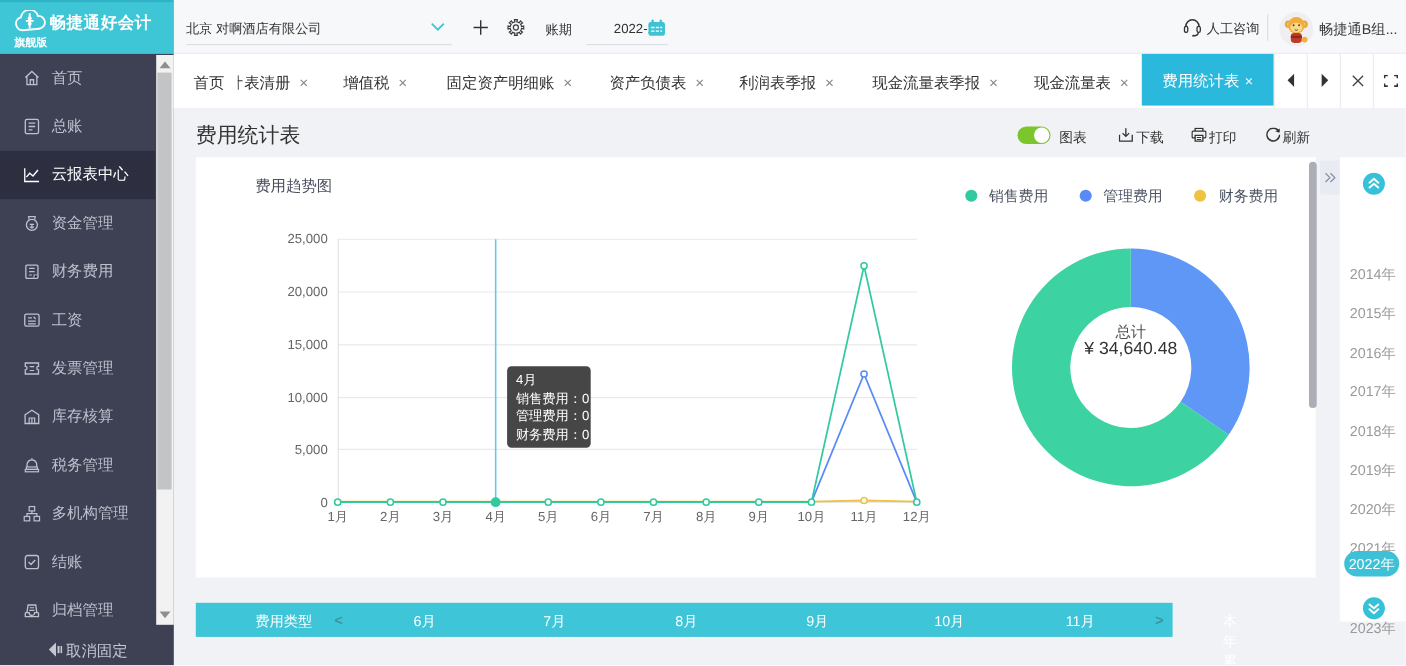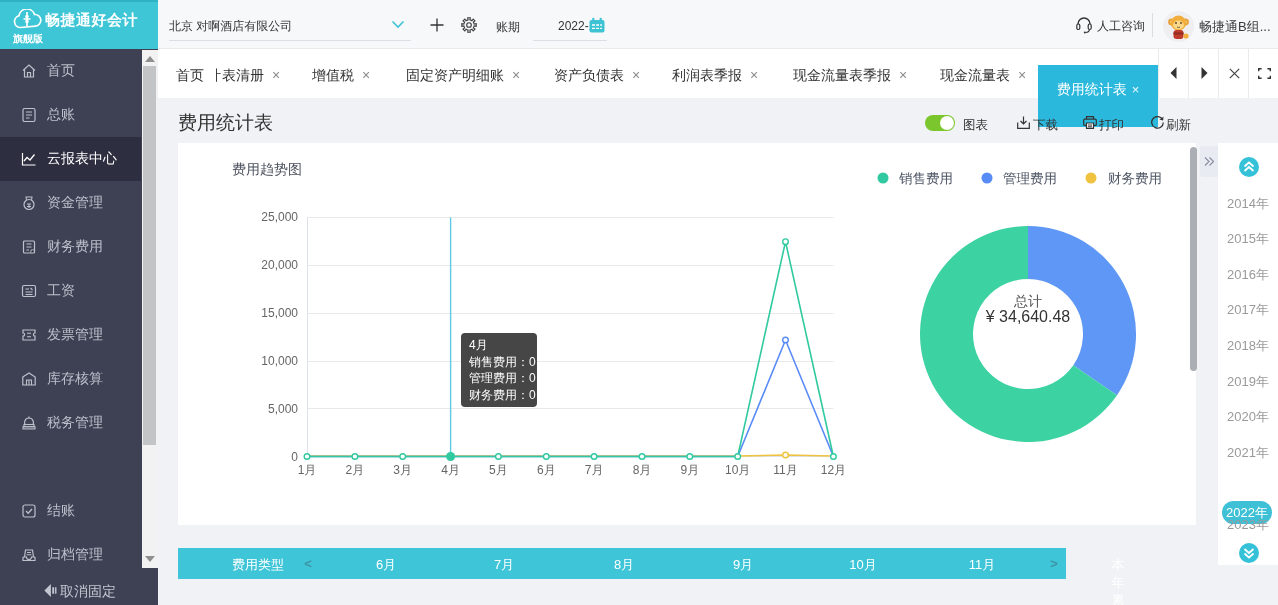--- a/index.html
+++ b/index.html
@@ -31,36 +31,36 @@
 #topbar .zq { position:absolute; left:338px; top:19px; font-size:12px; color:#333; }
 #topbar .dt { position:absolute; left:378px; top:19px; font-size:12px; color:#333;margin-left:22px; }
 #topbar .rzx { position:absolute; left:939px; top:18px; font-size:12px; color:#333; }
 #topbar .vdiv { position:absolute; left:994px; top:13px; width:1px; height:24px; background:#DDDDDE; }
 #topbar .uname { position:absolute; left:1041px; top:18px; font-size:13px; color:#3A3A3A; }
 #avatar { position:absolute; left:1005px; top:11px; width:31px; height:31px; border-radius:50%; background:#F2F2F4; overflow:hidden; }
 
 #tabbar { left:158px; top:49px; width:1120px; height:48.5px; background:#FFF; }
 .tab { position:absolute; top:18px; font-size:14px; color:#333; white-space:nowrap; }
 .tab .x { color:#8A8A8A; font-size:14px; margin-left:8px; }
-#tab-active { position:absolute; left:880px; top:16px; width:120px; height:62px; background:#2BB8DD; color:#FFF; font-size:14px; text-align:center; line-height:48.5px; }
+#tab-active { position:absolute; left:880px; top:0; width:120px; height:47px; background:#2BB8DD; color:#FFF; font-size:14px; text-align:center; line-height:48.5px; }
 #tab-active .x { color:#EFFCFF; font-size:13px; margin-left:5px; }
 .tctl { position:absolute; top:0; height:48.5px; background:#FFF; border-left:1px solid #EAEAEA; }
 
 #ptitle { left:178px; top:110px; font-size:19px; color:#333; }
 #toggle { left:925px; top:115px; width:30px; height:16px; border-radius:8px; background:#7AC62C; }
 #toggle .knob { position:absolute; right:1px; top:1px; width:14px; height:14px; border-radius:50%; background:#FFF; }
 .trtxt { font-size:12.5px; color:#333; top:117px; }
 
 #card { left:178px; top:143px; width:1018px; height:382px; background:#FFF; }
 #tooltip { left:461px; top:333px; width:76px; height:74px; background:rgba(56,56,56,0.93); border-radius:4px; color:#FFF; font-size:12px; line-height:16.5px; padding:4px 0 0 8px; }
 #handle { left:1200px; top:146px; width:18px; height:31px; background:#E9EBF3; color:#8A90A2; font-size:11px; text-align:center; line-height:31px; border-radius:0 0 0 3px; }
 #mscroll { left:1190px; top:147px; width:7px; height:224px; background:#ABAEB5; border-radius:3.5px; }
 
 #years { left:1218px; top:143px; width:60px; height:422px; background:#FFF; }
-.yr { position:absolute; left:0; width:60px; text-align:center; font-size:13px; color:#9A9A9A; }
+.yr { position:absolute; left:0; width:60px; text-align:center; font-size:13px; color:#9A9A9A;margin-top:46px; }
 #yr-pill { position:absolute; left:4px; top:334px; width:50px; height:23px; border-radius:11.5px; background:#3EC0D6; color:#FFF; font-size:13px; text-align:center; line-height:23px;margin-top:24px; }
 .ycirc { position:absolute; left:21px; width:20px; height:20px; border-radius:50%; background:#35C2D8; }
 
 #thead { left:178px; top:548px; width:888px; height:31px; background:#3EC5D7; color:#FFF; font-size:13px; }
 #thead span { position:absolute; top:8px; transform:translateX(-50%); }
 #thead .arr { color:#3D93A6; font-weight:bold; font-size:13px; }
 </style>
 </head>
 <body>
 <div id="page">
@@ -137,20 +137,29 @@
         <span class="txt">库存核算</span>
       </div>
     <div class="mitem" style="top:401px">
         <svg width="16" height="16" viewBox="0 0 16 16">
           <path d="M4 9.5 C3 8 3.5 3 8 3 C12.5 3 13 8 12 9.5" fill="none" stroke="#BCC1CC" stroke-width="1.2"></path>
           <rect x="3" y="9.5" width="10" height="2.2" fill="none" stroke="#BCC1CC" stroke-width="1.1"></rect>
           <rect x="2" y="11.7" width="12" height="2.2" fill="none" stroke="#BCC1CC" stroke-width="1.1"></rect>
           <path d="M8 3 V1.5" stroke="#BCC1CC" stroke-width="1.2"></path>
         </svg>
         <span class="txt">税务管理</span>
+      </div>
+    <div class="mitem" style="top:445px">
+        <svg width="16" height="16" viewBox="0 0 16 16">
+          <rect x="5.5" y="1.5" width="5" height="4" fill="none" stroke="#BCC1CC" stroke-width="1.1"></rect>
+          <rect x="1" y="10.5" width="5" height="4" fill="none" stroke="#BCC1CC" stroke-width="1.1"></rect>
+          <rect x="10" y="10.5" width="5" height="4" fill="none" stroke="#BCC1CC" stroke-width="1.1"></rect>
+          <path d="M8 5.5 V8 M3.5 10.5 V8 H12.5 V10.5" fill="none" stroke="#BCC1CC" stroke-width="1.1"></path>
+        </svg>
+        <span class="txt">多机构管理</span>
       </div>
     <div class="mitem" style="top:489px">
         <svg width="16" height="16" viewBox="0 0 16 16">
           <rect x="2" y="2" width="12" height="12" rx="2" fill="none" stroke="#BCC1CC" stroke-width="1.2"></rect>
           <path d="M5 8 L7.2 10.2 L11 6" fill="none" stroke="#BCC1CC" stroke-width="1.3"></path>
         </svg>
         <span class="txt">结账</span>
       </div>
     <div class="mitem" style="top:533px">
         <svg width="16" height="16" viewBox="0 0 16 16">

